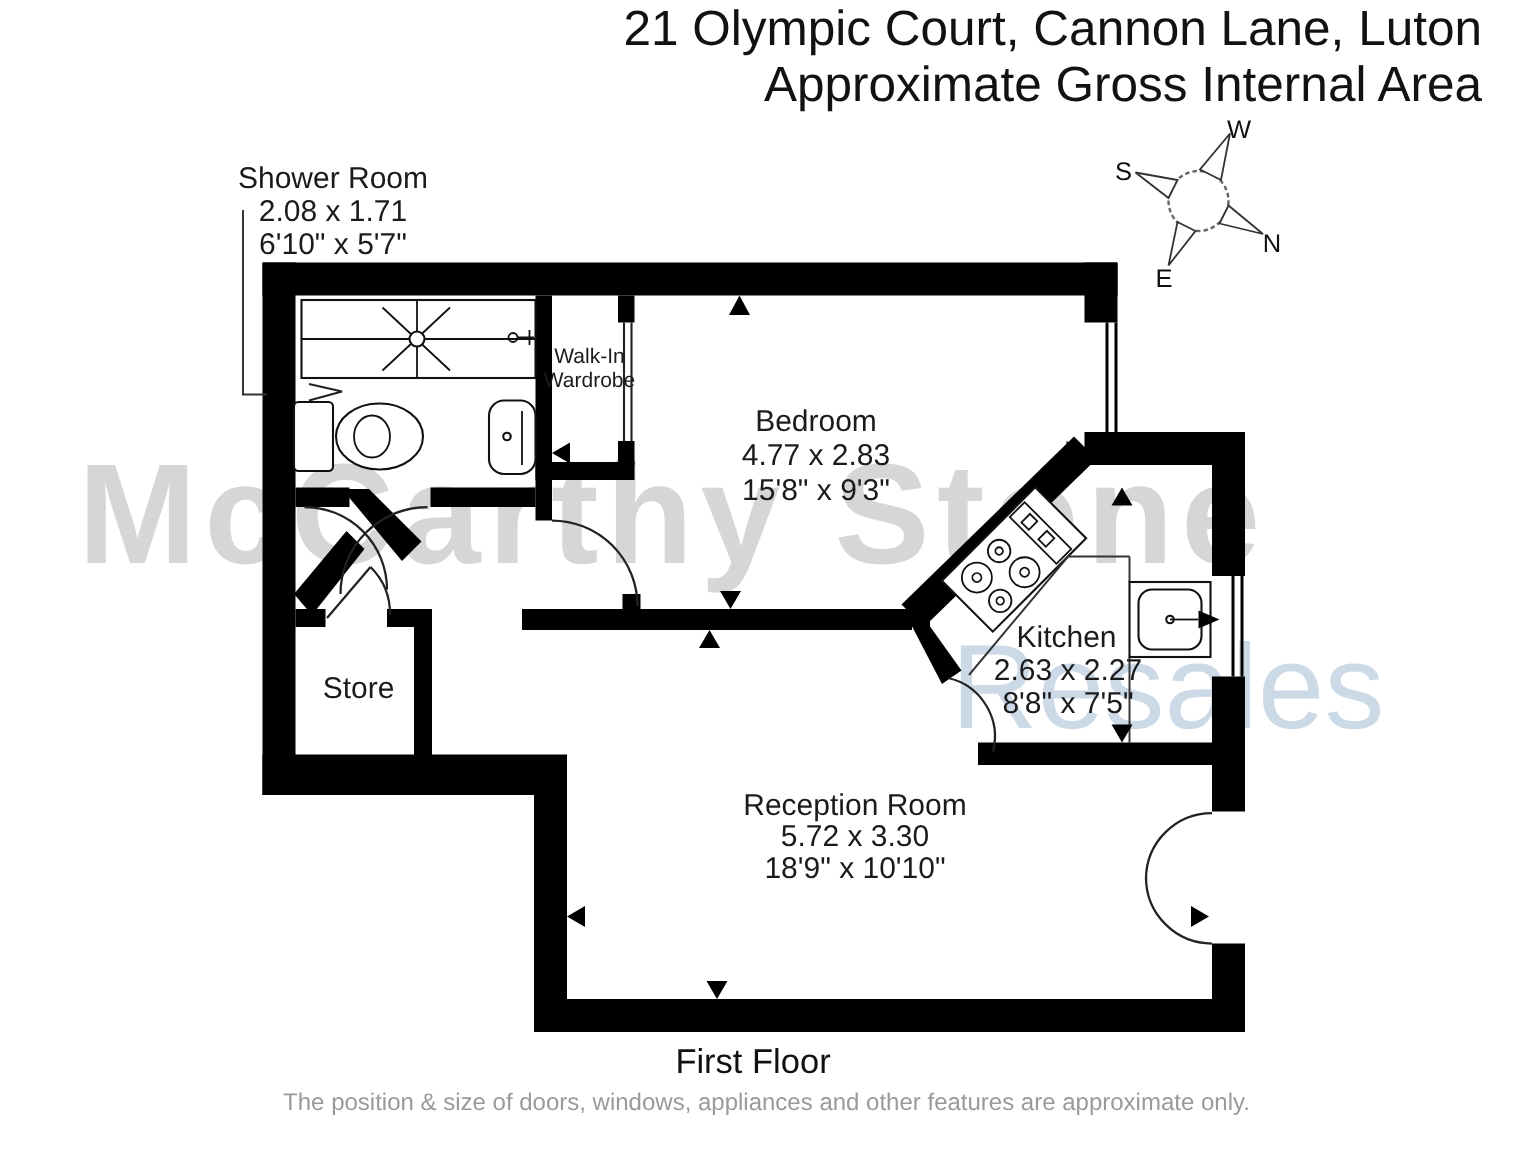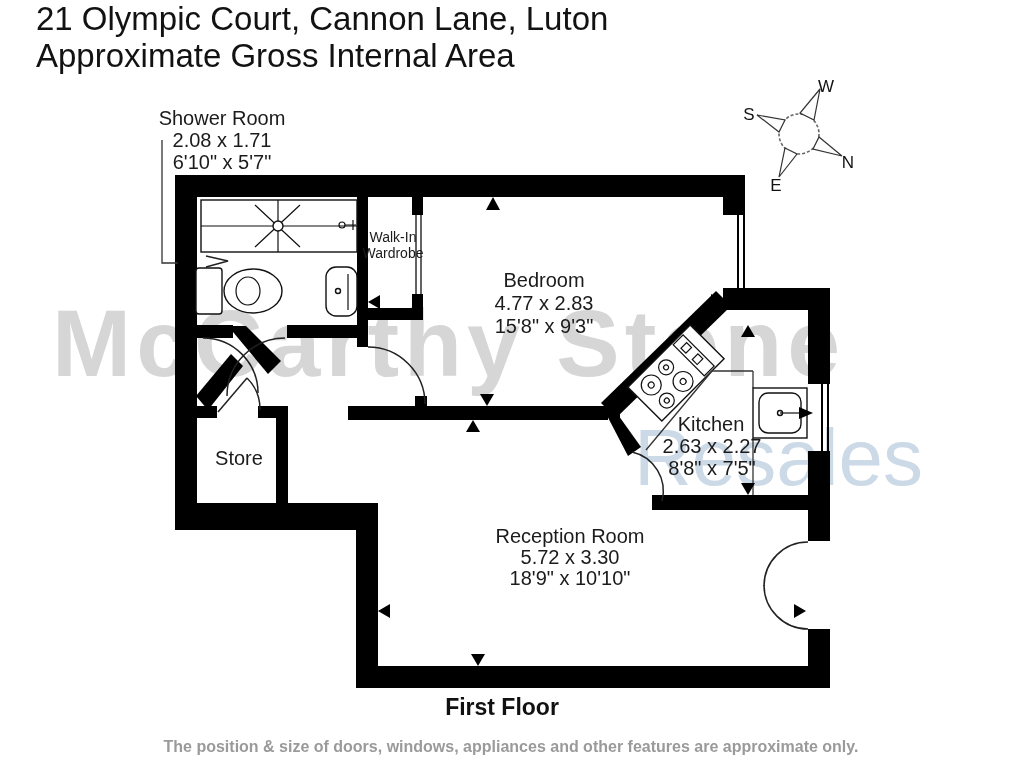--- a/index.html
+++ b/index.html
@@ -14,48 +14,46 @@
     color:#d6d6d6;white-space:nowrap;user-select:none;
   }
   .wm2{
     position:absolute;left:634px;top:418px;z-index:1;
     font-size:80px;font-weight:400;letter-spacing:0px;line-height:1;
     color:#ccd9e6;white-space:nowrap;user-select:none;
   }
   
   .title{
     position:absolute;left:0;top:0;width:988px;z-index:3;
-    text-align:left;color:#121212;font-size:33px;line-height:37px;
+    text-align:right;color:#121212;font-size:33px;line-height:37px;
     font-weight:400;
-    padding-left:36px;
   }
   
   svg.plan{position:absolute;left:0;top:0;z-index:2;}
   .wall{fill:#000;stroke:none;}
   .thinline{stroke:#333;stroke-width:1.3;fill:none;}
   .window{stroke:#000;stroke-width:2;fill:none;}
   .partline{stroke:#222;stroke-width:1.4;fill:none;}
   .arc{stroke:#222;stroke-width:1.5;fill:none;}
   .fix{stroke:#111;stroke-width:1.4;fill:#fff;}
   .fixline{stroke:#111;stroke-width:1.2;fill:none;}
   .arrow{fill:#000;stroke:none;}
   .roomlabel{fill:#1b1b1b;font-size:20px;text-anchor:middle;}
   .smalllabel{fill:#1b1b1b;font-size:14px;text-anchor:middle;}
   .compasslabel{fill:#111;font-size:17px;text-anchor:middle;}
   .spike{fill:#fdfdfd;stroke:#333;stroke-width:1.2;}
   
   .floorlabel{
     position:absolute;left:0;top:694px;width:1004px;z-index:3;
-    text-align:center;font-size:23px;font-weight:700;color:#111;
+    text-align:center;font-size:23px;font-weight:400;color:#111;
   }
   .footer{
     position:absolute;left:0;top:726px;width:1022px;z-index:3;
     text-align:center;font-size:16px;line-height:20px;color:#9a9a9a;
-    font-weight:700;
-    margin-top:11px;
+    font-weight:400;
   }
 </style>
 </head>
 <body>
 
 <div class="page">
 
   <div class="wm1">McCarthy Stone</div>
   <div class="wm2">Resales</div>
 

